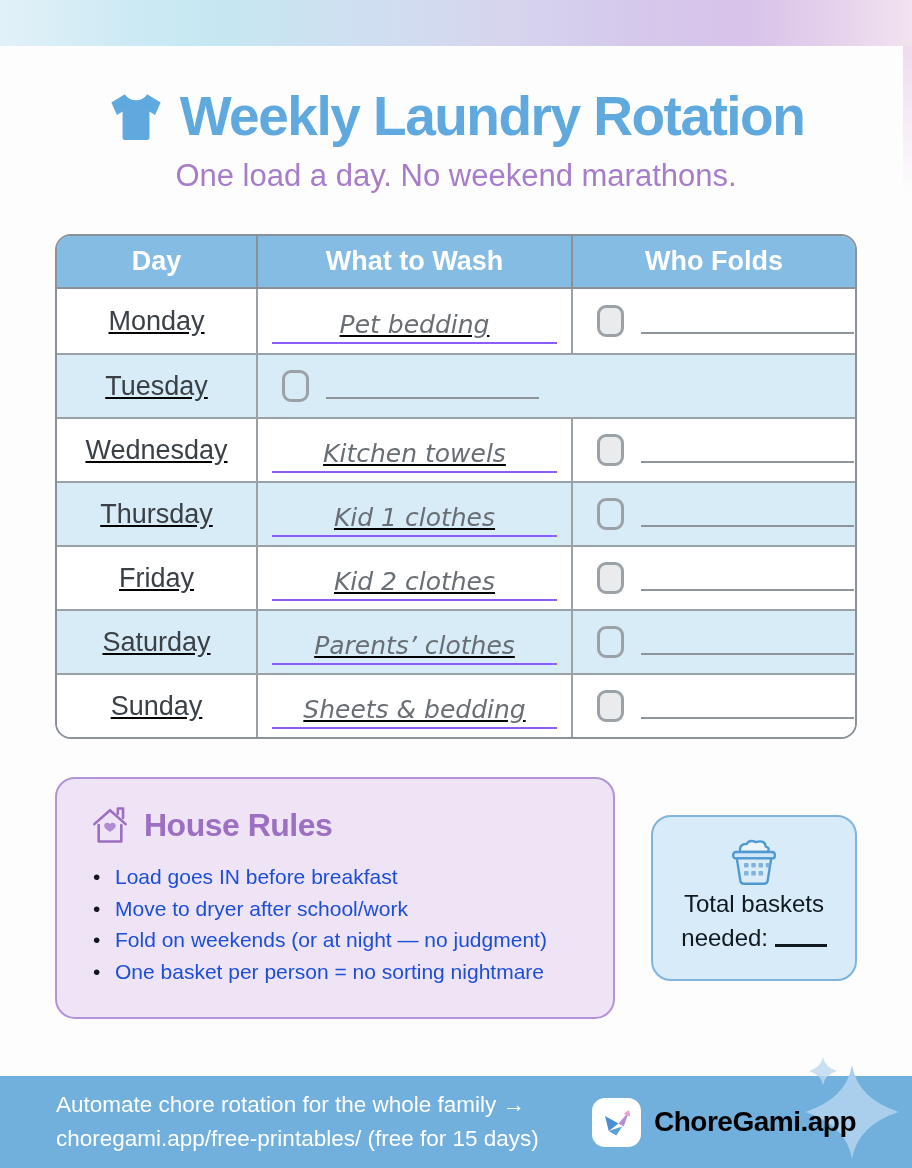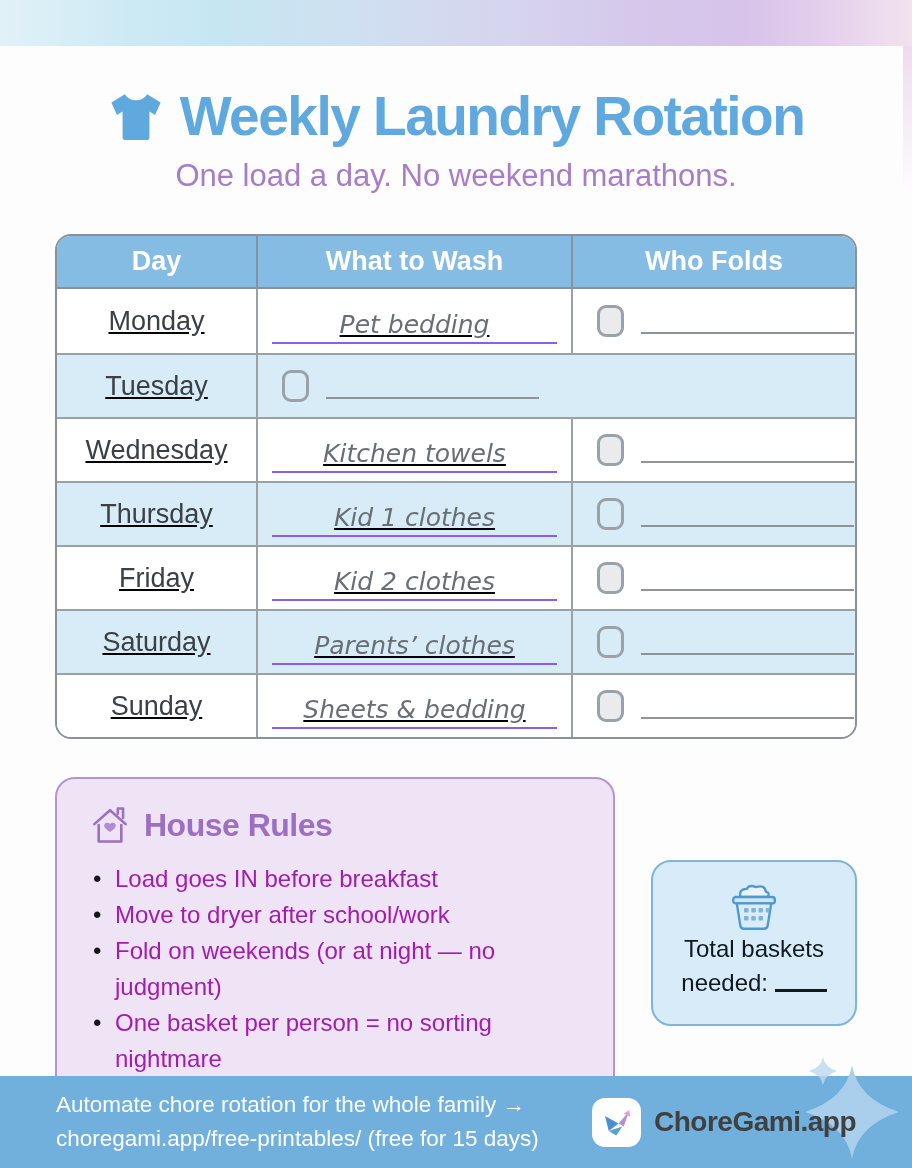--- a/index.html
+++ b/index.html
@@ -67,41 +67,41 @@
   
   .bottom { margin:38px 55px 0 55px; display:flex; justify-content:space-between; align-items:center; }
   .rules-box {
     width:560px; background:#eee4f6; border:2px solid #b493d7; border-radius:20px;
     padding:26px 42px 30px 32px;
   }
   .rules-title-row { display:flex; align-items:center; gap:13px; }
   .rules-title { font-size:32px; font-weight:800; color:#9c6fc2; letter-spacing:-0.5px; }
   .rules-list { list-style:none; margin-top:16px; }
   .rules-list li {
-    font-size:24px; color:#a21caf; line-height:1.5; padding-left:26px; position:relative;
+    font-size:21px; color:#1d4ed8; line-height:1.5; padding-left:26px; position:relative;
   }
   .rules-list li::before { content:"•"; position:absolute; left:4px; color:#141619; }
   .baskets-box {
     width:206px; min-height:166px; background:#d7ebf8; border:2px solid #7fb5dd;
     border-radius:20px; padding:20px 14px; text-align:center;
   }
   .baskets-text { font-size:24px; color:#101820; line-height:1.4; }
   .blank-line { display:inline-block; width:52px; border-bottom:3px solid #101820; transform:translateY(1px); }
   
   .footer {
     position:absolute; left:0; right:0; bottom:0; height:92px; background:#71b0dd;
     display:flex; align-items:center; padding:0 56px;margin-top:28px;
   }
   .footer-cta { color:#fff; font-size:22.5px; line-height:1.5; }
   .footer-logo { margin-left:auto; display:flex; align-items:center; gap:13px; position:relative; }
   .crane-badge {
     width:49px; height:49px; background:#fff; border-radius:13px;
     display:flex; align-items:center; justify-content:center; z-index:1;
   }
-  .brand { font-size:28px; font-weight:800; color:#404040; letter-spacing:-0.5px; z-index:1; }
+  .brand { font-size:28px; font-weight:800; color:#000000; letter-spacing:-0.5px; z-index:1; }
   .sparkle-big { position:absolute; right:-46px; top:-36px; z-index:0; }
   .sparkle-small { position:absolute; right:18px; top:-42px; z-index:0; opacity:.8; }
   .icon-wrap { display:flex; align-items:center; justify-content:center; }
 </style>
 </head>
 <body>
 
 <div class="page">
 
   <div class="band"></div>

